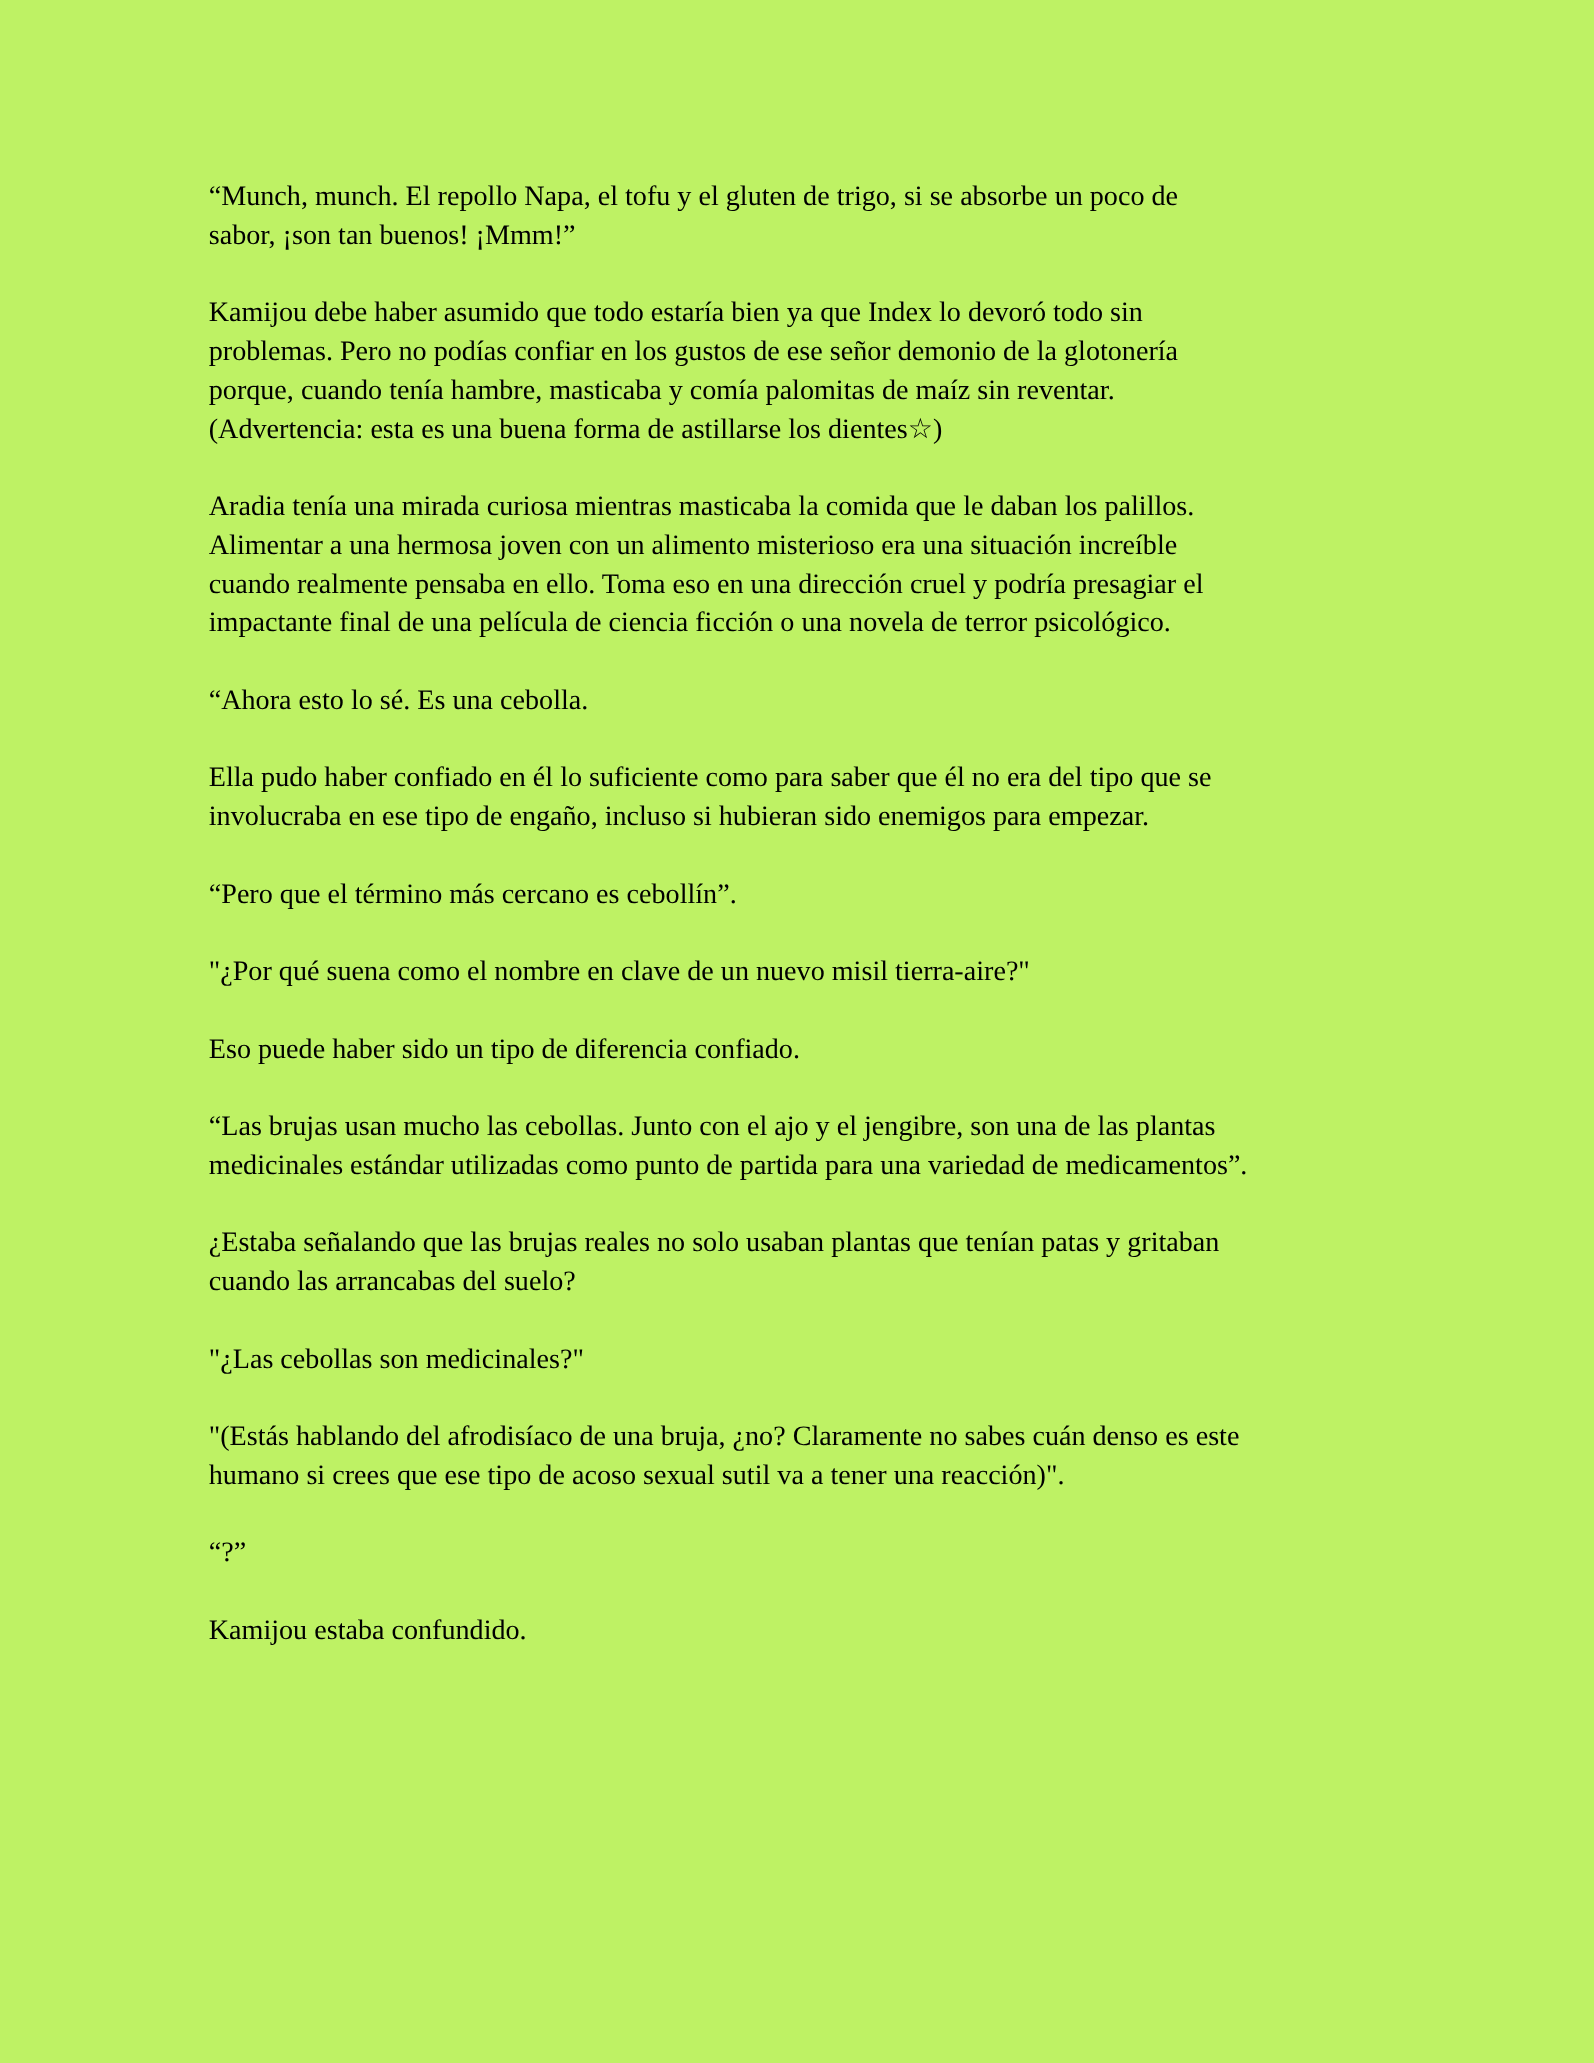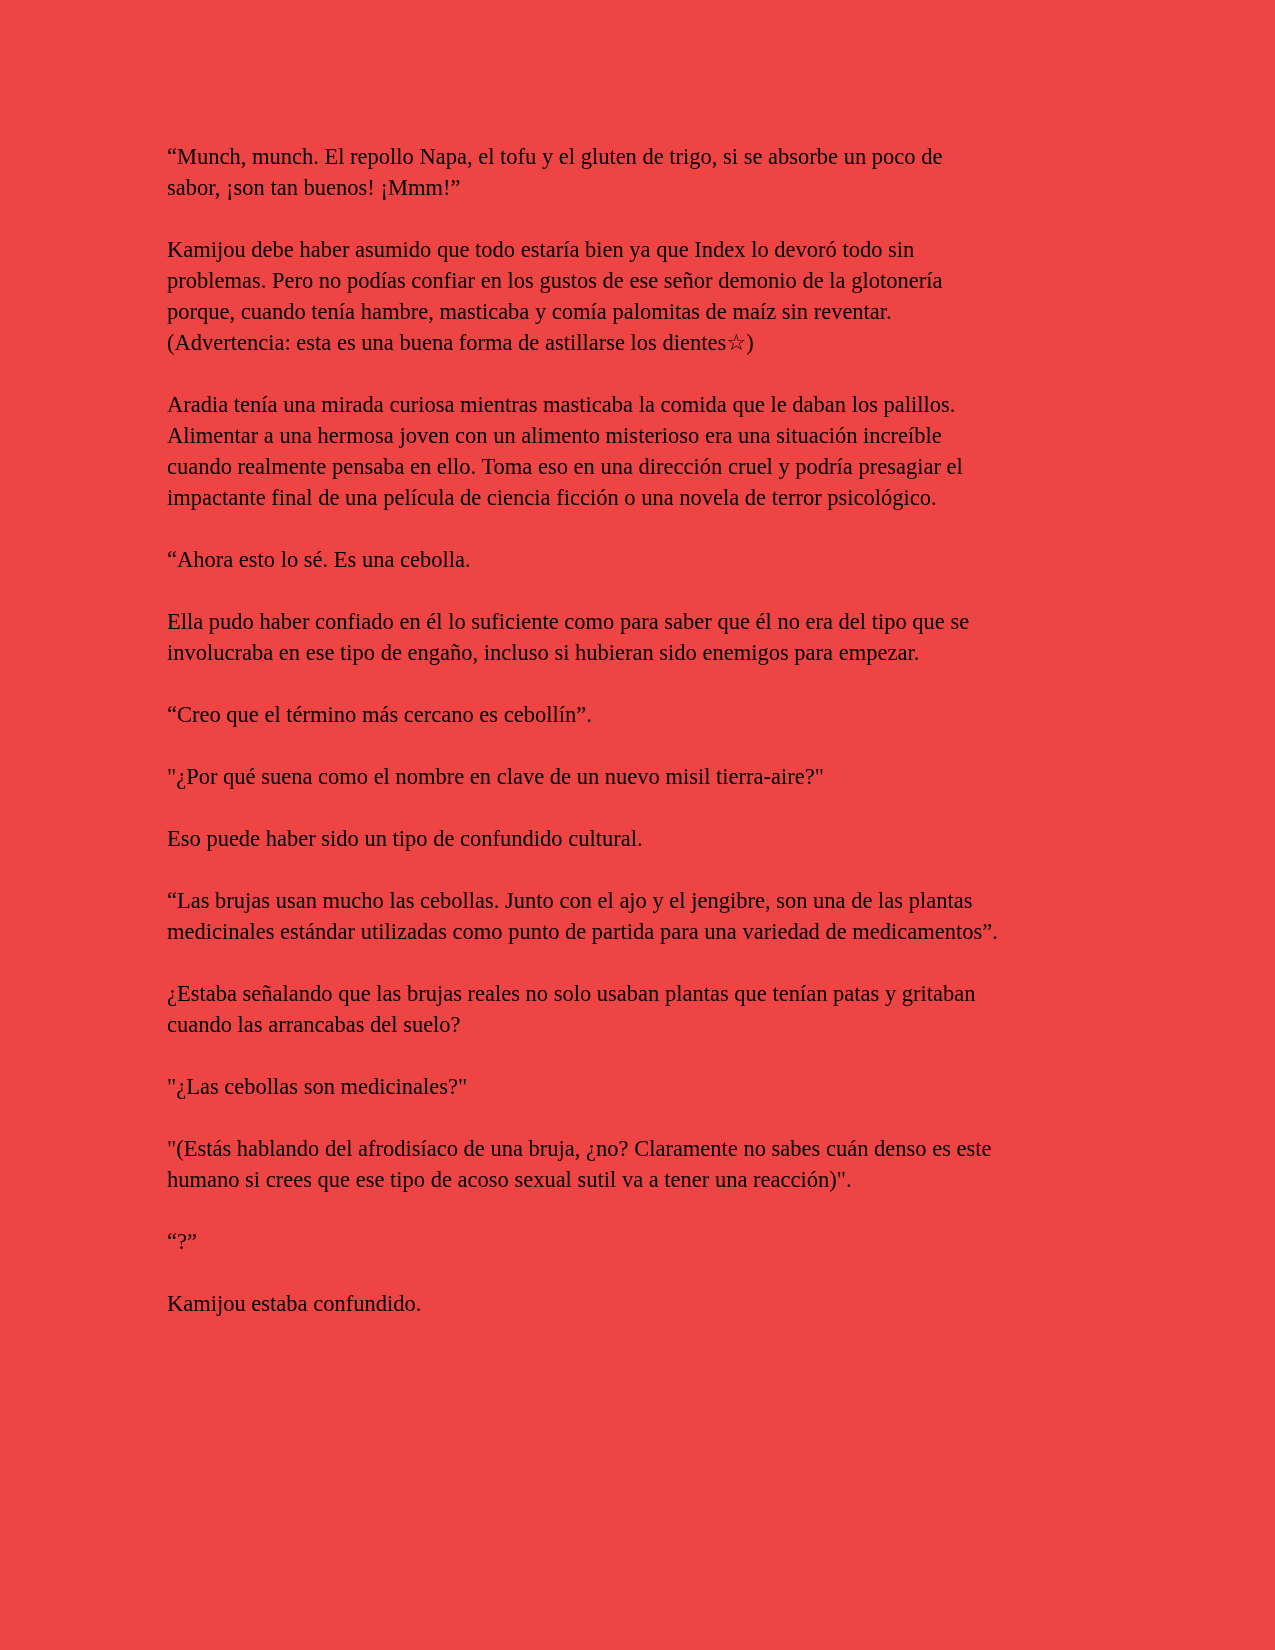--- a/index.html
+++ b/index.html
@@ -4,21 +4,21 @@
 <style>
   html, body {
     margin: 0;
     padding: 0;
     background: #ffffff;
   }
   .page {
     position: relative;
     width: 1275px;
     height: 1650px;
-    background: #ef4444;
+    background: #bef264;
     overflow: hidden;
     font-family: "Liberation Serif", "DejaVu Serif", serif;
     color: #000000;
   }
   .text-block {
     position: absolute;
     left: 167px;
     top: 141px;
     width: 960px;
   }
@@ -44,23 +44,23 @@
 problemas. Pero no podías confiar en los gustos de ese señor demonio de la glotonería
 porque, cuando tenía hambre, masticaba y comía palomitas de maíz sin reventar.
 (Advertencia: esta es una buena forma de astillarse los dientes☆)</p>
     <p class="paragraph">Aradia tenía una mirada curiosa mientras masticaba la comida que le daban los palillos.
 Alimentar a una hermosa joven con un alimento misterioso era una situación increíble
 cuando realmente pensaba en ello. Toma eso en una dirección cruel y podría presagiar el
 impactante final de una película de ciencia ficción o una novela de terror psicológico.</p>
     <p class="paragraph">“Ahora esto lo sé. Es una cebolla.</p>
     <p class="paragraph">Ella pudo haber confiado en él lo suficiente como para saber que él no era del tipo que se
 involucraba en ese tipo de engaño, incluso si hubieran sido enemigos para empezar.</p>
-    <p class="paragraph">“Creo que el término más cercano es cebollín”.</p>
+    <p class="paragraph">“Pero que el término más cercano es cebollín”.</p>
     <p class="paragraph">"¿Por qué suena como el nombre en clave de un nuevo misil tierra-aire?"</p>
-    <p class="paragraph">Eso puede haber sido un tipo de confundido cultural.</p>
+    <p class="paragraph">Eso puede haber sido un tipo de diferencia confiado.</p>
     <p class="paragraph">“Las brujas usan mucho las cebollas. Junto con el ajo y el jengibre, son una de las plantas
 medicinales estándar utilizadas como punto de partida para una variedad de medicamentos”.</p>
     <p class="paragraph">¿Estaba señalando que las brujas reales no solo usaban plantas que tenían patas y gritaban
 cuando las arrancabas del suelo?</p>
     <p class="paragraph">"¿Las cebollas son medicinales?"</p>
     <p class="paragraph">"(Estás hablando del afrodisíaco de una bruja, ¿no? Claramente no sabes cuán denso es este
 humano si crees que ese tipo de acoso sexual sutil va a tener una reacción)".</p>
     <p class="paragraph">“?”</p>
     <p class="paragraph">Kamijou estaba confundido.</p>
   </div>

